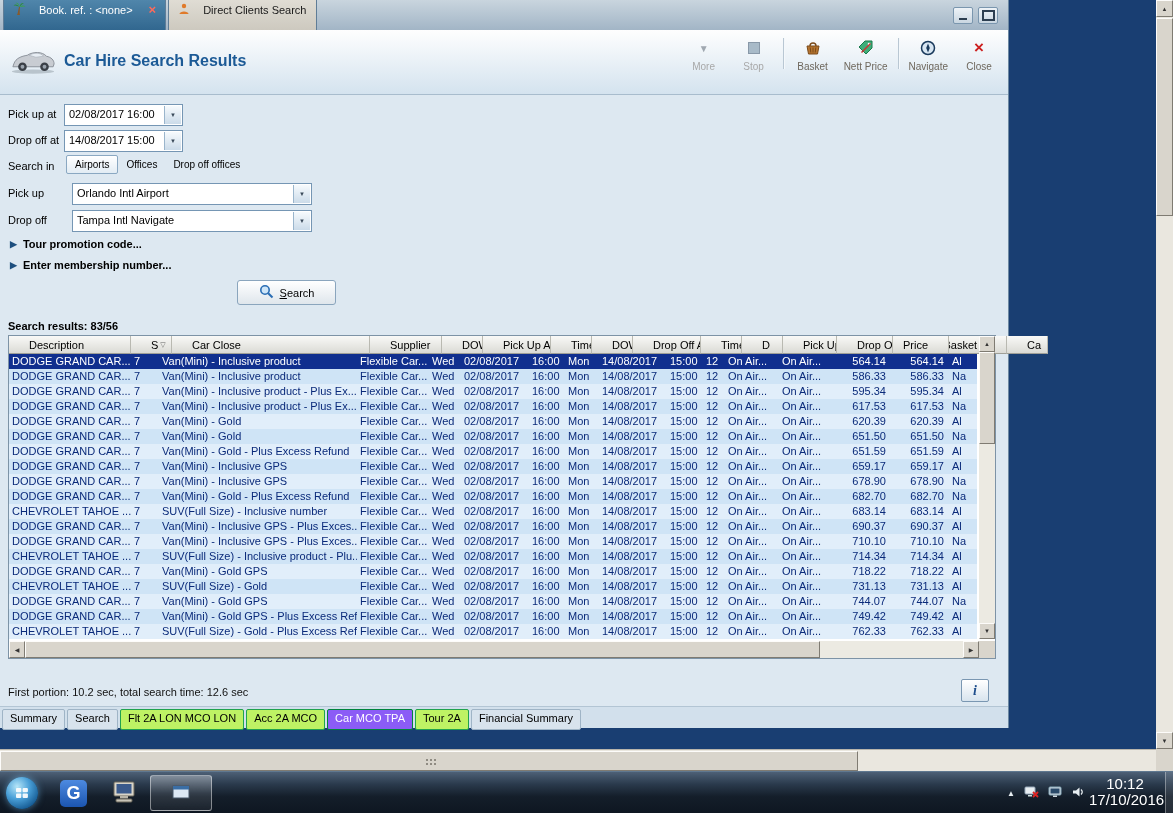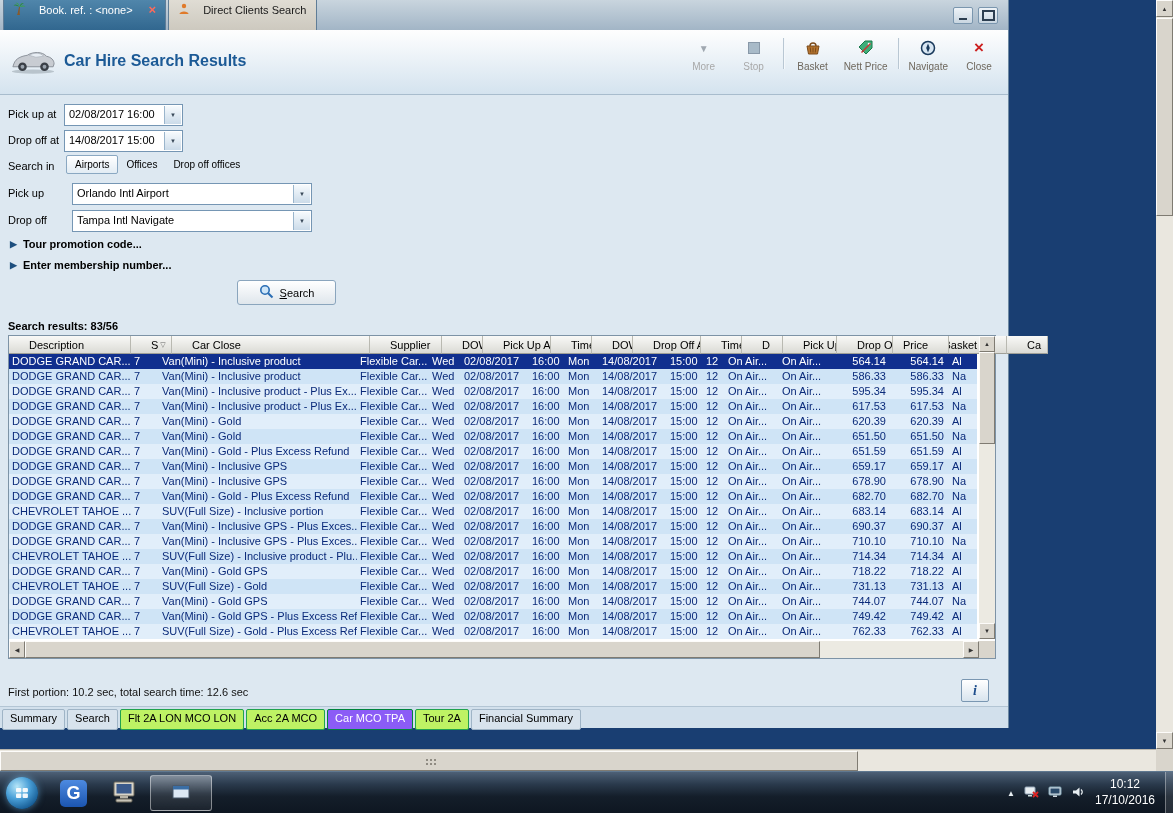--- a/index.html
+++ b/index.html
@@ -89,21 +89,21 @@
   .vcorner{position:absolute;left:1156px;top:749px;width:17px;height:22px;background:#d9d5cc}
 
   
   .taskbar{position:absolute;left:0;top:771px;width:1173px;height:42px;background:linear-gradient(#4d6076,#2a3a4c 30%,#141e2a 60%,#0e1621);border-top:1px solid #5f7890;box-sizing:border-box}
   .start-orb{position:absolute;left:6px;top:5px;width:32px;height:32px;border-radius:50%;background:radial-gradient(circle at 35% 30%,#b6e6f8,#4aa0d8 40%,#155a92 78%,#0c3c66);box-shadow:0 0 7px rgba(120,200,255,.55);display:flex;align-items:center;justify-content:center}
   .tb-app{position:absolute;top:3px;width:47px;height:36px;border-radius:3px;display:flex;align-items:center;justify-content:center}
   .tb-app.activewin{background:linear-gradient(rgba(255,255,255,.34),rgba(255,255,255,.12) 50%,rgba(255,255,255,.05));border:1px solid rgba(255,255,255,.45);box-sizing:border-box}
   .g-badge{width:27px;height:27px;border-radius:5px;background:linear-gradient(#4d8ae0,#1b55b0);color:#fff;font-weight:bold;font-size:18px;display:flex;align-items:center;justify-content:center}
   .tray{position:absolute;right:88px;top:0;height:42px;display:flex;align-items:center;gap:9px}
   .tray-arrow{color:#e8eef2;font-size:8px}
-  .clock{position:absolute;right:12px;top:4px;width:72px;text-align:center;color:#fff;font-size:12px;line-height:16px}
+  .clock{position:absolute;right:12px;top:4px;width:72px;text-align:center;color:#fff;font-size:15px;line-height:16px}
   .show-desktop{position:absolute;right:0;top:0;width:7px;height:42px;background:rgba(255,255,255,.10);border-left:1px solid rgba(255,255,255,.35)}
 </style>
 </head>
 <body>
 
 <div class="screen">
 
   <div class="app">
 
     <div class="tabstrip">
@@ -473,21 +473,21 @@
             <span class="g-cell c10">12</span>
             <span class="g-cell c11">On Air...</span>
             <span class="g-cell c12">On Air...</span>
             <span class="g-cell c13 num">682.70</span>
             <span class="g-cell c14 num">682.70</span>
             <span class="g-cell c15">Na</span>
           </div>
           <div class="grid-row r0">
             <span class="g-cell c0">CHEVROLET TAHOE ...</span>
             <span class="g-cell c1">7</span>
-            <span class="g-cell c2">SUV(Full Size) - Inclusive portion</span>
+            <span class="g-cell c2">SUV(Full Size) - Inclusive number</span>
             <span class="g-cell c3">Flexible Car...</span>
             <span class="g-cell c4">Wed</span>
             <span class="g-cell c5">02/08/2017</span>
             <span class="g-cell c6">16:00</span>
             <span class="g-cell c7">Mon</span>
             <span class="g-cell c8">14/08/2017</span>
             <span class="g-cell c9">15:00</span>
             <span class="g-cell c10">12</span>
             <span class="g-cell c11">On Air...</span>
             <span class="g-cell c12">On Air...</span>

